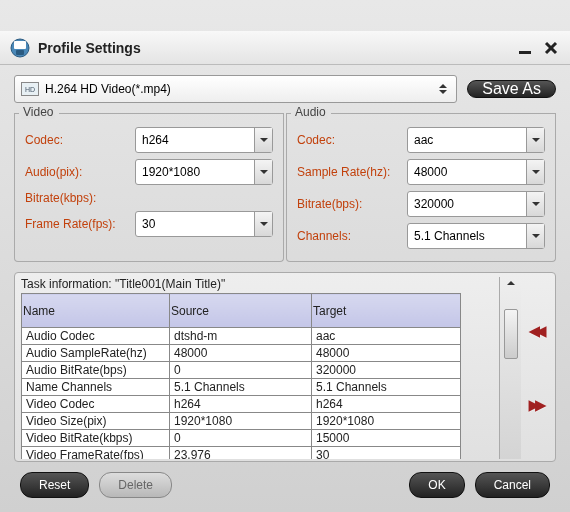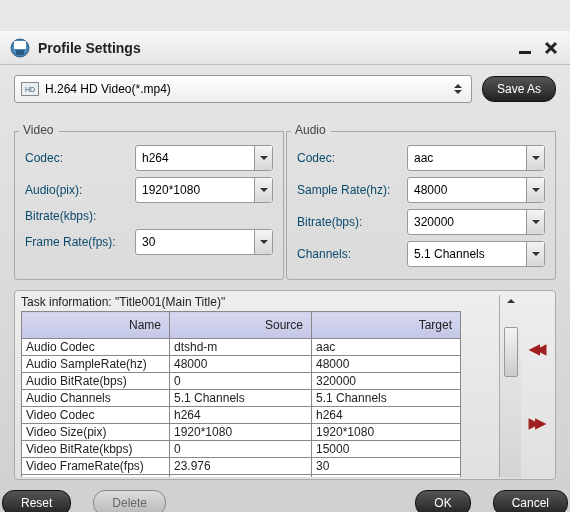--- a/index.html
+++ b/index.html
@@ -2,51 +2,51 @@
 <html><head>
 <meta charset="utf-8">
 <style>
 * { box-sizing: border-box; margin: 0; padding: 0; font-family: Arial, sans-serif; }
 body { width: 570px; height: 512px; background: linear-gradient(#e8e8e8,#d0d0d0); overflow: hidden; }
 .titlebar { height: 34px; display: flex; align-items: center; padding: 0 10px; background: linear-gradient(#f8f8f8,#e4e4e4); border-bottom: 1px solid #bbb; margin-top: 31px; }
 .titlebar .ticon { width:20px; height:20px; margin-right:8px; display:flex; align-items:center; justify-content:center; }
 .titlebar .title { flex:1; font-size:14px; font-weight:bold; color:#222; }
 .tbtn { width:18px; height:18px; margin-left:8px; display:flex; align-items:center; justify-content:center; cursor:pointer; }
 .content { padding: 10px 14px 0 14px; }
-.profrow { display:flex; align-items:center; margin-bottom:28px; }
+.profrow { display:flex; align-items:center; margin-bottom:10px; }
 .dd { flex:1; height:28px; border:1px solid #999; border-radius:3px; background:linear-gradient(#fff,#eee); display:flex; align-items:center; padding:0 6px; font-size:12px; }
 .dd .ic { width:18px; height:14px; border:1px solid #888; background:#e8f0f4; font-size:7px; display:flex; align-items:center; justify-content:center; color:#456; margin-right:6px; }
 .dd .lab { flex:1; }
 .dd .tog { width:14px; display:flex; flex-direction:column; align-items:center; }
 .arr { width:0; height:0; border-left:4px solid transparent; border-right:4px solid transparent; }
 .arr.up { border-bottom:4px solid #333; }
 .arr.dn { border-top:4px solid #333; margin-top:2px; }
-.darkbtn { height:26px; padding:0 14px; background:linear-gradient(#555,#222); border:1px solid #111; border-radius:12px; color:#fff; font-size:12px; display:flex; align-items:center; margin-left:10px; cursor:pointer; }
+.darkbtn { height:18px; padding:0 14px; background:linear-gradient(#555,#222); border:1px solid #111; border-radius:12px; color:#fff; font-size:16px; display:flex; align-items:center; margin-left:10px; cursor:pointer; }
 .cols { display:flex; gap:2px; }
 .group { flex:1; border:1px solid #aaa; border-top:none; border-radius:0 0 4px 4px; padding:8px 10px 6px 10px; position:relative; }
 .group .legend { position:absolute; top:-8px; left:6px; font-size:12px; color:#444; padding:0 2px; background:linear-gradient(#e4e4e4,#e0e0e0); }
 .grouptop { border-top:1px solid #aaa; position:absolute; top:0; height:1px; }
 .grouptop.l { left:0; width:4px; }
 .grouptop.r { right:0; }
 .grow { display:flex; align-items:center; margin:6px 0; }
-.grow .lbl { width:110px; font-size:12px; color:#0c4a6e; }
+.grow .lbl { width:110px; font-size:12px; color:#c2410c; }
 .sel { flex:1; height:26px; border:1px solid #999; border-radius:3px; background:#fff; display:flex; align-items:center; font-size:12px; }
 .sel .val { flex:1; padding:0 6px; }
 .sel .btn { width:18px; height:100%; border-left:1px solid #999; background:linear-gradient(#f4f4f4,#d8d8d8); display:flex; align-items:center; justify-content:center; }
 .tablewrap { margin-top:10px; border:1px solid #aaa; border-radius:4px; padding:4px 6px 2px 6px; background:linear-gradient(#eee,#e0e0e0); display:flex; height:190px; }
 .tleft { flex:1; display:flex; flex-direction:column; overflow:hidden; }
 .tinfo { font-size:12px; color:#222; margin-bottom:2px; }
 .tbl { border:1px solid #888; background:#fff; font-size:12px; border-collapse:collapse; width:440px; }
-.tbl th { background:linear-gradient(#d6d8ef,#c4c6e8); text-align:right; font-weight:normal; border:1px solid #888; padding:1px 8px; height:27px; color:#222;}
+.tbl th { background:linear-gradient(#d6d8ef,#c4c6e8); text-align:left; font-weight:normal; border:1px solid #888; padding:1px 1px; height:34px; color:#222;}
 .tbl td { border:1px solid #888; padding:1px 4px; height:17px; color:#222;margin-top:26px;}
 .scol { width:22px; background:linear-gradient(#eee,#d4d4d4); border-left:1px solid #aaa; display:flex; flex-direction:column; align-items:center; }
 .sthumb { width:14px; height:50px; background:linear-gradient(#f4f4f4,#ccc); border:1px solid #999; border-radius:2px; margin-top:24px;}
 .navcol { width:28px; display:flex; flex-direction:column; justify-content:center; align-items:center; gap:56px;}
 .navbtn { color:#a02020; font-size:15px; letter-spacing:-5px; cursor:pointer; text-shadow:0 1px 0 rgba(255,255,255,.4);}
-.footer { display:flex; padding:10px 2px; gap:22px; }
+.footer { display:flex; padding:10px 20px; gap:10px; }
 .footer .sp { flex:1; }
 .fbtn { height:26px; padding:0 18px; border-radius:12px; font-size:12px; display:flex; align-items:center; cursor:pointer; }
 .fbtn.dark { background:linear-gradient(#555,#222); border:1px solid #111; color:#fff; }
 .fbtn.lite { background:linear-gradient(#ddd,#b8b8b8); border:1px solid #888; color:#666; }
 </style>
 </head>
 <body>
 
 <div class="titlebar">
   <span class="ticon">
@@ -183,21 +183,21 @@
               <td>Audio SampleRate(hz)</td>
               <td>48000</td>
               <td>48000</td>
             </tr>
             <tr>
               <td>Audio BitRate(bps)</td>
               <td>0</td>
               <td>320000</td>
             </tr>
             <tr>
-              <td>Audio Channels</td>
+              <td>Name Channels</td>
               <td>5.1 Channels</td>
               <td>5.1 Channels</td>
             </tr>
             <tr>
               <td>Video Codec</td>
               <td>h264</td>
               <td>h264</td>
             </tr>
             <tr>
               <td>Video Size(pix)</td>

